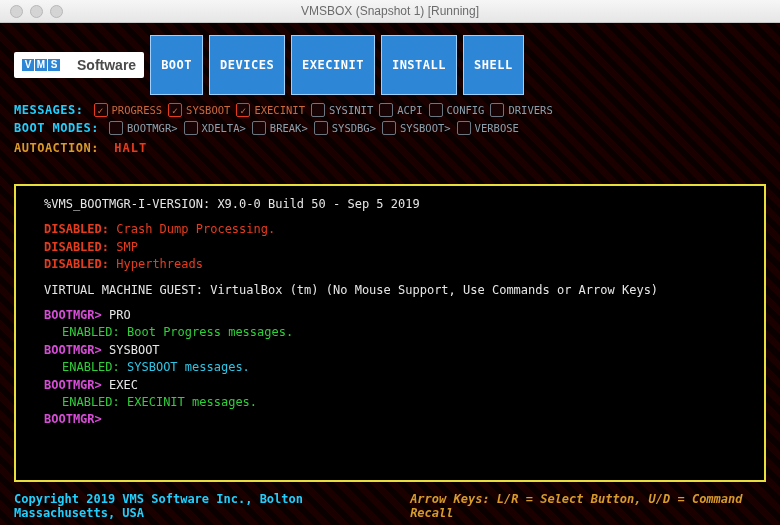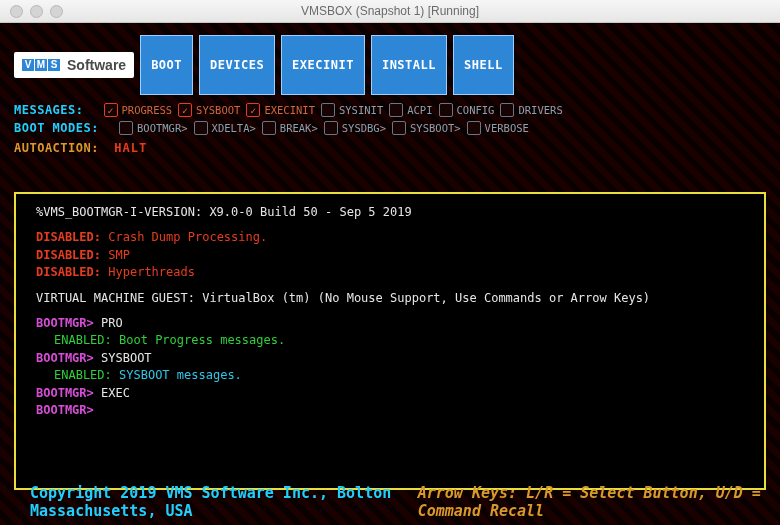--- a/index.html
+++ b/index.html
@@ -5,40 +5,40 @@
 html,body{margin:0;padding:0;width:780px;height:525px;font-family:Menlo,Consolas,monospace;font-size:12px;overflow:hidden}
 .titlebar{height:22px;background:linear-gradient(#f6f6f6,#e6e6e6);border-bottom:1px solid #c7c7c7;display:flex;align-items:center;position:relative}
 .traffic{display:flex;gap:7px;margin-left:10px}
 .tdot{width:11px;height:11px;border-radius:50%;background:#d4d4d4;border:1px solid #b8b8b8}
 .title{position:absolute;left:0;right:0;text-align:center;color:#6b6b6b;font-family:-apple-system,Helvetica,Arial,sans-serif;font-size:12px}
 .appwin{width:780px;height:503px;background:#0b0000;background-image:linear-gradient(45deg,rgba(120,0,0,.15) 25%,transparent 25%,transparent 50%,rgba(120,0,0,.15) 50%,rgba(120,0,0,.15) 75%,transparent 75%);background-size:18px 18px;color:#ddd;position:relative;box-sizing:border-box}
 .topbar{display:flex;align-items:center;gap:6px;padding:12px 14px 6px}
 .logo{background:#fff;color:#4a4a4a;font-family:-apple-system,Helvetica,Arial,sans-serif;font-weight:600;padding:5px 8px;border-radius:2px;display:flex;align-items:center;gap:1px;font-size:14px}
 .logo .sq{display:inline-block;width:12px;height:12px;background:#2d86d6;color:#fff;font-size:10px;line-height:12px;text-align:center;margin-right:0}
 .tbtn{background:#2d86d6;color:#fff;border:1.5px solid #9cd0ff;padding:22px 10px;font-family:Menlo,Consolas,monospace;font-size:12px;font-weight:600;cursor:pointer;letter-spacing:.5px}
-.row{display:flex;align-items:flex-end;gap:20px;padding:2px 14px}
+.row{display:flex;align-items:flex-end;gap:10px;padding:2px 14px}
 .lbl{color:#1fd0ff;font-weight:700;letter-spacing:.5px}
 .checks{display:flex;gap:6px;flex-wrap:wrap}
 .chk{display:flex;align-items:center;gap:4px;font-size:10.5px;color:#c2915d;cursor:pointer}
 .chk .box{width:12px;height:12px;border:1.5px solid #e63c1e;border-radius:2px;display:flex;align-items:center;justify-content:center;font-size:10px;color:#e63c1e;background:#170303}
 .chk.off .box{border-color:#6a7680;color:transparent}
 .chk.on span{color:#c96a3f}
 .chk.off span{color:#8ba0ad}
 .autorow{padding:4px 14px 25px}
 .autolbl{color:#d89a2b;font-weight:700;letter-spacing:.5px}
 .autoval{color:#e63c1e;font-weight:700;margin-left:8px;letter-spacing:1px}
-.console{margin:12px 14px;border:2px solid #e8df3a;background:#000;padding:10px 20px;height:298px;box-sizing:border-box;overflow:hidden;line-height:1.45}
+.console{margin:4px 14px;border:2px solid #e8df3a;background:#000;padding:10px 28px;height:298px;box-sizing:border-box;overflow:hidden;line-height:1.45}
 .c-white{color:#e6e6e6}
 .c-red{color:#e63c1e}
 .c-redb{color:#e63c1e;font-weight:700}
 .c-green{color:#2fcf3a}
 .c-mag{color:#d84dd8;font-weight:700}
 .c-cyan{color:#2fc6e6}
 .indent{padding-left:18px}
-.footer{position:absolute;bottom:4px;left:16px;right:0;padding:2px 14px;display:flex;justify-content:space-between;font-size:15px}
+.footer{position:absolute;bottom:4px;left:0;right:0;padding:2px 14px;display:flex;justify-content:space-between;font-size:12px}
 .foot-l{color:#1fd0ff;font-weight:700}
 .foot-r{color:#d89a2b;font-weight:700;font-style:italic}
 .spacer{height:8px}
 </style>
 </head>
 <body>
 
 <div class="titlebar">
   <div class="traffic">
     <div class="tdot"></div>
@@ -48,21 +48,21 @@
   <div class="title">VMSBOX (Snapshot 1) [Running]</div>
 </div>
 
 <div class="appwin">
 
   <div class="topbar">
     <div class="logo">
       <span class="sq">V</span>
         <span class="sq">M</span>
         <span class="sq">S</span>
-      <span style="margin-left:6px">Software</span>
+      <span style="margin-left:16px">Software</span>
     </div>
     <button class="tbtn">BOOT</button>
     <button class="tbtn">DEVICES</button>
     <button class="tbtn">EXECINIT</button>
     <button class="tbtn">INSTALL</button>
     <button class="tbtn">SHELL</button>
   </div>
 
   <div class="row">
     <span class="lbl">MESSAGES:</span>
@@ -140,20 +140,21 @@
     <div><span class="c-redb">DISABLED:</span><span class="c-red"> SMP</span></div>
     <div><span class="c-redb">DISABLED:</span><span class="c-red"> Hyperthreads</span></div>
     <div class="spacer"></div>
     <div class="c-white">VIRTUAL MACHINE GUEST: VirtualBox (tm) (No Mouse Support, Use Commands or Arrow Keys)</div>
     <div class="spacer"></div>
     <div><span class="c-mag">BOOTMGR&gt;</span><span class="c-white"> PRO</span></div>
     <div class="indent"><span class="c-green">ENABLED:</span><span class="c-green">  Boot Progress messages.</span></div>
     <div><span class="c-mag">BOOTMGR&gt;</span><span class="c-white"> SYSBOOT</span></div>
     <div class="indent"><span class="c-green">ENABLED:</span><span class="c-cyan">  SYSBOOT messages.</span></div>
     <div><span class="c-mag">BOOTMGR&gt;</span><span class="c-white"> EXEC</span></div>
+    <div class="indent"><span class="c-green">ENABLED:</span><span class="c-green">  EXECINIT messages.</span></div>
     <div><span class="c-mag">BOOTMGR&gt;</span></div>
   </div>
 
   <div class="footer">
     <span class="foot-l">Copyright 2019 VMS Software Inc., Bolton Massachusetts, USA</span>
     <span class="foot-r">Arrow Keys: L/R = Select Button, U/D = Command Recall</span>
   </div>
 
 </div>
 

